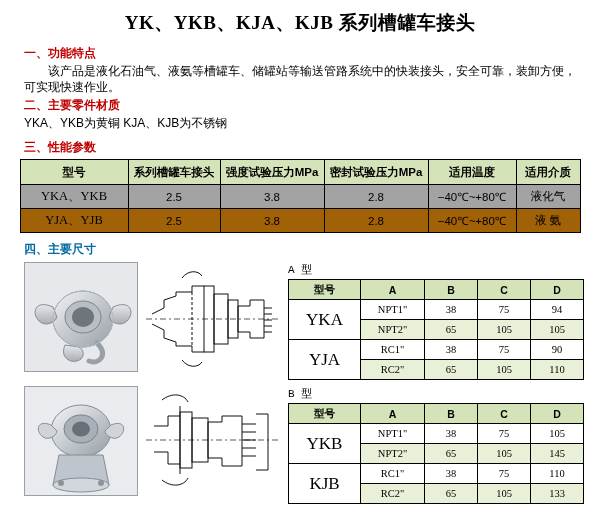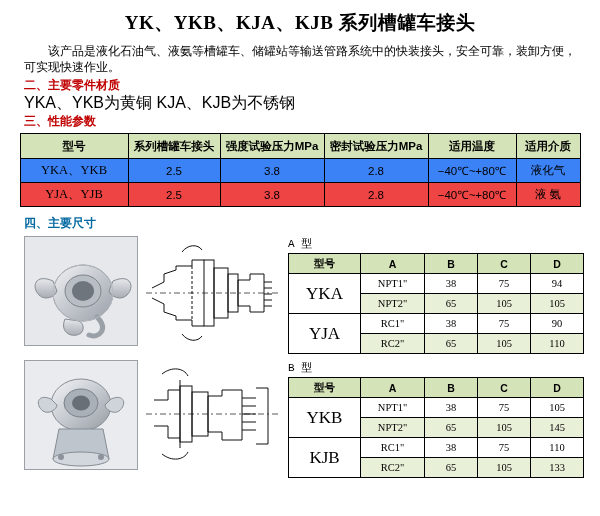--- a/index.html
+++ b/index.html
@@ -40,23 +40,23 @@
     margin: 2px 0 1px 14px;
   }
   .para {
     font-size: 12px;
     line-height: 16px;
     margin: 0 6px 0 14px;
     text-indent: 24px;
     font-family: "Liberation Sans", sans-serif;
   }
   .para2 {
-    font-size: 16px;
+    font-size: 12px;
     line-height: 16px;
-    margin: 0 6px 2px 14px;
+    margin: 0 6px 8px 14px;
     font-family: "Liberation Sans", sans-serif;
   }
 
   
   table.perf {
     border-collapse: collapse;
     margin: 3px auto 0 auto;
     width: 560px;
     table-layout: fixed;
   }
@@ -67,24 +67,24 @@
     font-size: 11.5px;
     height: 21px;
     font-family: "Liberation Sans", sans-serif;
   }
   table.perf thead th {
     background: #d5e4b8;
     font-size: 11.5px;
     height: 22px;
   }
   table.perf tbody tr.alt td {
-    background: #ef4444;
+    background: #a16207;
   }
   table.perf tbody td {
-    background: #3b82f6;
+    background: #a3a3a3;
   }
   table.perf td.name {
     font-family: "Liberation Serif", serif;
     font-size: 12.5px;
   }
 
   
   .dims-head {
     color: #0369a1;
     font-weight: bold;
@@ -156,20 +156,21 @@
   
   svg { display: block; }
 </style>
 </head>
 <body>
 
 <div class="page">
 
   <div class="title">YK、YKB、KJA、KJB 系列槽罐车接头</div>
 
+  <div class="sec-head">一、功能特点</div>
   <div class="para">该产品是液化石油气、液氨等槽罐车、储罐站等输送管路系统中的快装接头，安全可靠，装卸方便，可实现快速作业。</div>
 
   <div class="sec-head">二、主要零件材质</div>
   <div class="para2">YKA、YKB为黄铜      KJA、KJB为不锈钢</div>
 
   <div class="sec-head">三、性能参数</div>
 
   <table class="perf">
     <colgroup>
       <col style="width:108px">

